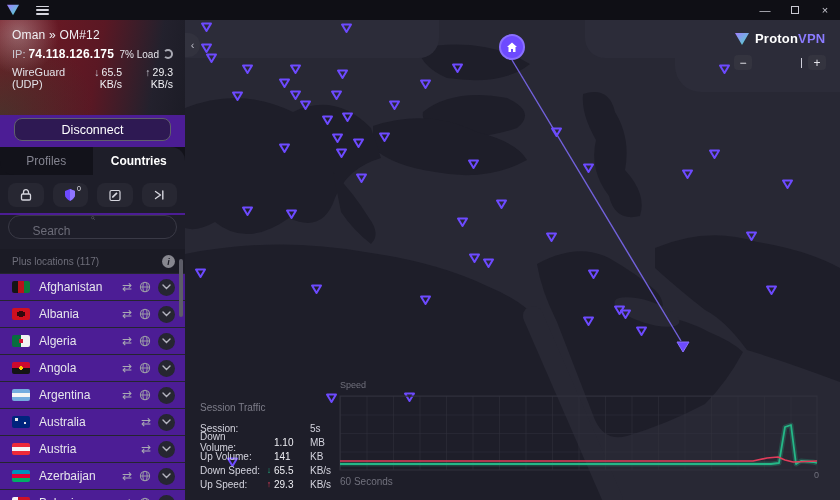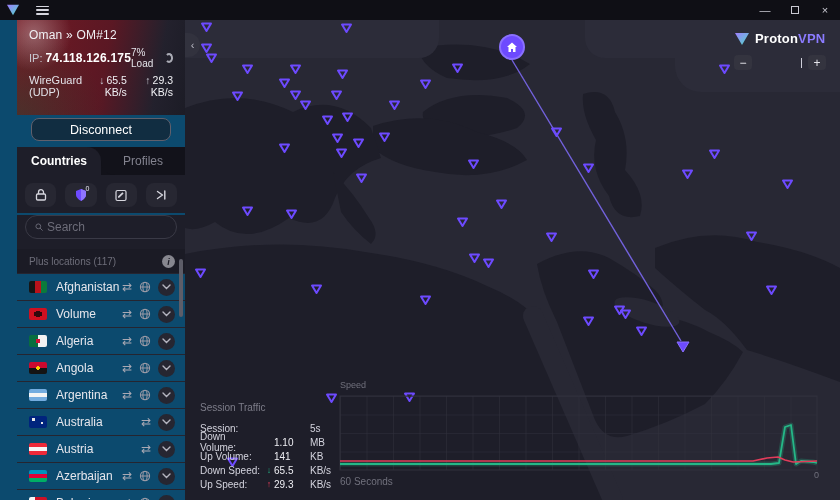--- a/index.html
+++ b/index.html
@@ -12,21 +12,21 @@
     display:flex; align-items:center; }
   #titlebar .logo { margin-left:6px; width:14px; height:12px; }
   .burger { margin-left:16px; width:13px; height:9px; display:flex; flex-direction:column; justify-content:space-between; cursor:pointer; }
   .burger i { display:block; height:1.6px; background:#d6d6de; border-radius:1px; }
   #win-controls { margin-left:auto; display:flex; align-items:center; height:100%; }
   #win-controls .wbtn { width:30px; height:20px; display:flex; align-items:center; justify-content:center;
     color:#c9c9d2; font-size:11px; cursor:pointer; }
   #win-controls .maxbox { width:8px; height:8px; border:1px solid #c9c9d2; }
 
   
-  #sidebar { position:absolute; top:20px; left:0; width:185px; bottom:0; background:#0c4a6e; overflow:hidden;padding-left:17px; }
+  #sidebar { position:absolute; top:20px; left:0; width:185px; bottom:0; background:#4c1d95; overflow:hidden; }
 
   #conn-panel { position:relative; height:95px; padding:8px 12px 0 12px;
     background:
       radial-gradient(circle at 10% 14%, rgba(230,230,230,.35), transparent 22%),
       radial-gradient(circle at 0% 100%, rgba(10,90,55,.35), transparent 45%),
       linear-gradient(100deg, rgba(130,25,35,.85) 0%, rgba(105,22,34,.8) 52%, rgba(35,33,45,.92) 82%, rgba(28,28,38,.98) 100%),
       #201f2a; }
   .conn-row1 { display:flex; align-items:center; font-size:12px; color:#f0f0f4; letter-spacing:.2px; }
   .conn-row2 { display:flex; align-items:center; margin-top:5px; font-size:11px; color:#c9c9d2; }
   .conn-row2 b { color:#ffffff; font-size:12px; margin-left:3px; letter-spacing:.2px;text-align:center; }
@@ -43,21 +43,21 @@
   .tab { flex:1; display:flex; align-items:center; justify-content:center; font-size:12px; cursor:pointer; }
   .tab.active { background:#1e1e29; border-top-right-radius:14px; color:#ffffff; font-weight:bold; }
   .tab.inactive { color:#83838f; background:#12121a; border-bottom-left-radius:14px; }
 
   #filters { display:flex; gap:9px; padding:8px 8px 6px 8px; background:#1e1e29; }
   .fbtn { flex:1; height:24px; background:#272732; border-radius:8px; display:flex; align-items:center; justify-content:center; cursor:pointer; position:relative; }
   .fbtn svg { display:block; }
   .badge0 { position:absolute; top:2px; right:7px; font-size:7px; color:#e8e8ee; }
 
   #searchbar { margin:2px 8px 8px 8px; height:24px; background:#1e1e29; border:1px solid #3a3a46;
-    border-radius:13px; display:flex; align-items:center; padding:0 9px; gap:4px; }
+    border-radius:13px; display:flex; align-items:center; padding:0 9px; gap:4px;flex-direction:column; }
   #searchbar input { background:transparent; border:none; outline:none; color:#cfcfda; font-size:12px; width:120px;
     font-family:"Liberation Sans", sans-serif; }
   #searchbar input::placeholder { color:#6c6c78; }
   #search-wrap-bg { background:#1e1e29; padding-bottom:2px; }
 
   #section-row { display:flex; align-items:center; padding:6px 10px 5px 12px; background:#1b1b25; }
   #section-row .lbl { font-size:10px; color:#6e6e7a; }
   .info-dot { margin-left:auto; width:13px; height:13px; border-radius:50%; background:#87878f; color:#1b1b25;
     font-size:9px; font-weight:bold; display:flex; align-items:center; justify-content:center; font-style:italic; cursor:pointer; }
 
@@ -163,22 +163,22 @@
         <span>WireGuard (UDP)</span>
         <span class="spd">
           <span><span class="arr">↓</span><span>65.5 KB/s</span></span>
           <span><span class="arr">↑</span><span>29.3 KB/s</span></span>
         </span>
       </div>
       <div id="disconnect">Disconnect</div>
     </div>
 
     <div id="tabs">
+      <div class="tab inactive">Profiles</div>
       <div class="tab active">Countries</div>
-      <div class="tab inactive">Profiles</div>
     </div>
 
     <div id="filters">
       <div class="fbtn">
         <svg width="16" height="16" viewBox="0 0 16 16">
           <rect x="3.5" y="7" width="9" height="6" rx="1.2" fill="none" stroke="#d6d6de" stroke-width="1.3"></rect>
           <path d="M5.5 7 V5.2 a2.5 2.5 0 0 1 5 0 V7" fill="none" stroke="#d6d6de" stroke-width="1.3"></path>
         </svg>
       </div>
       <div class="fbtn">
@@ -233,21 +233,21 @@
             </span>
             <span class="chev-btn">
               <svg width="9" height="6" viewBox="0 0 9 6">
                 <polyline points="1,1 4.5,4.5 8,1" fill="none" stroke="#b5b5c0" stroke-width="1.4" stroke-linecap="round"></polyline>
               </svg>
             </span>
           </span>
         </div>
         <div class="country-row">
           <span class="flag" style="background: radial-gradient(45% 50%, rgb(48, 9, 13) 0px, rgb(48, 9, 13) 50%, transparent 51%) 0% 0% / cover, linear-gradient(rgb(207, 16, 32), rgb(207, 16, 32));"></span>
-          <span class="cname">Volume</span>
+          <span class="cname">Albania</span>
           <span class="row-ic">
             <span class="swap-ic">⇄</span>
             <span class="globe-ic">
               <svg width="12" height="12" viewBox="0 0 12 12">
                 <circle cx="6" cy="6" r="4.6" fill="none" stroke="#9a9aa6" stroke-width="1.1"></circle>
                 <ellipse cx="6" cy="6" rx="2.1" ry="4.6" fill="none" stroke="#9a9aa6" stroke-width="1"></ellipse>
                 <line x1="1.4" y1="6" x2="10.6" y2="6" stroke="#9a9aa6" stroke-width="1"></line>
               </svg>
             </span>
             <span class="chev-btn">

